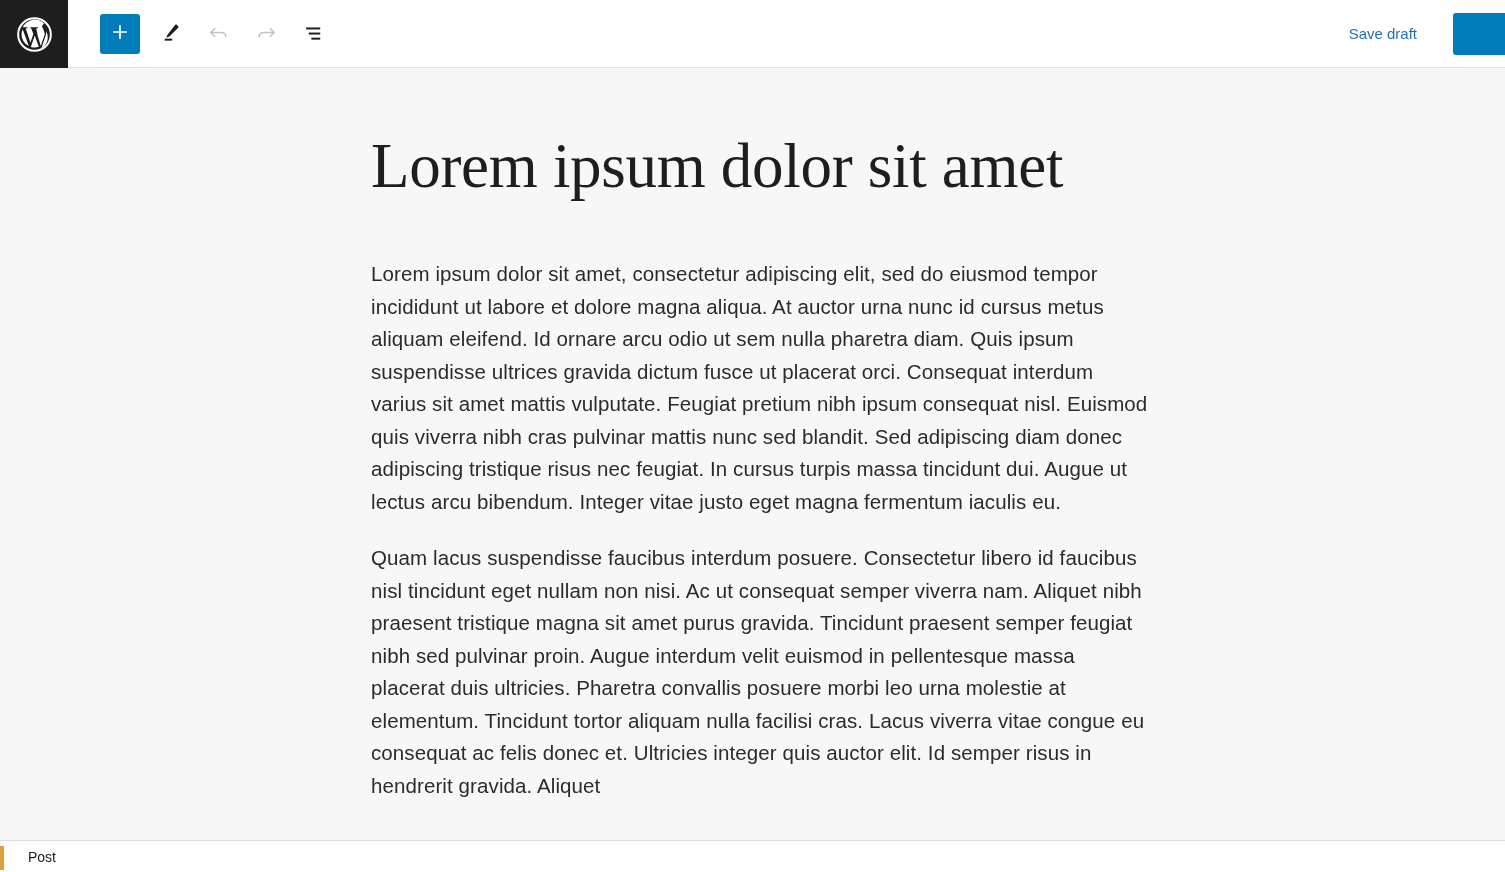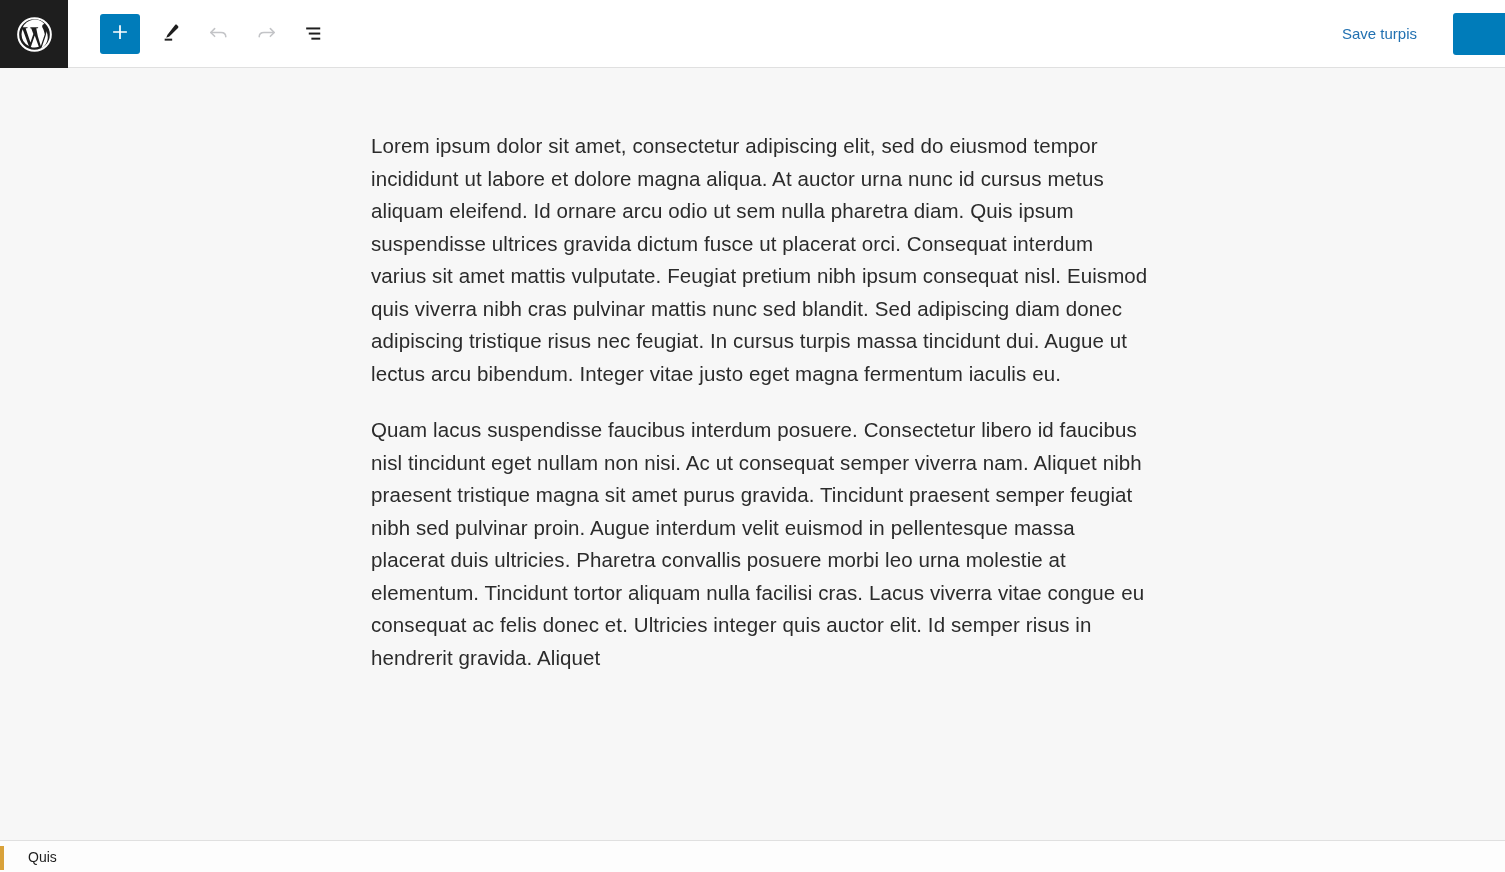--- a/index.html
+++ b/index.html
@@ -267,48 +267,49 @@
           </svg>
         </span>
       </button>
 
     </div>
 
     <div class="toolbar-spacer"></div>
 
     <div class="toolbar-right">
 
-      <button class="save-draft-btn">Save turpis</button>
+      <button class="save-draft-btn">Save draft</button>
 
       <button class="preview-btn">
         <span>
           <svg width="26" height="26" viewBox="0 0 24 24" fill="none" xmlns="http://www.w3.org/2000/svg">
             <rect x="4.6" y="5.4" width="14.8" height="10.2" rx="0.6" stroke="#1e1e1e" stroke-width="1.7"></rect>
             <rect x="2.6" y="16.6" width="18.8" height="1.9" fill="#1e1e1e"></rect>
           </svg>
         </span>
       </button>
 
       <button class="publish-btn">Publish</button>
 
     </div>
 
   </div>
 
   <div class="editor-canvas">
     <div class="post-content">
       <div class="content-inner">
 
+        <h1 class="post-title">Lorem ipsum dolor sit amet</h1>
 
         <p class="post-paragraph">Lorem ipsum dolor sit amet, consectetur adipiscing elit, sed do eiusmod tempor incididunt ut labore et dolore magna aliqua. At auctor urna nunc id cursus metus aliquam eleifend. Id ornare arcu odio ut sem nulla pharetra diam. Quis ipsum suspendisse ultrices gravida dictum fusce ut placerat orci. Consequat interdum varius sit amet mattis vulputate. Feugiat pretium nibh ipsum consequat nisl. Euismod quis viverra nibh cras pulvinar mattis nunc sed blandit. Sed adipiscing diam donec adipiscing tristique risus nec feugiat. In cursus turpis massa tincidunt dui. Augue ut lectus arcu bibendum. Integer vitae justo eget magna fermentum iaculis eu.</p>
 
         <p class="post-paragraph">Quam lacus suspendisse faucibus interdum posuere. Consectetur libero id faucibus nisl tincidunt eget nullam non nisi. Ac ut consequat semper viverra nam. Aliquet nibh praesent tristique magna sit amet purus gravida. Tincidunt praesent semper feugiat nibh sed pulvinar proin. Augue interdum velit euismod in pellentesque massa placerat duis ultricies. Pharetra convallis posuere morbi leo urna molestie at elementum. Tincidunt tortor aliquam nulla facilisi cras. Lacus viverra vitae congue eu consequat ac felis donec et. Ultricies integer quis auctor elit. Id semper risus in hendrerit gravida. Aliquet</p>
 
       </div>
     </div>
   </div>
 
   <div class="status-bar">
     <div class="status-accent"></div>
-    <span class="status-label">Quis</span>
+    <span class="status-label">Post</span>
   </div>
 
 </div>
 
 </body></html>

